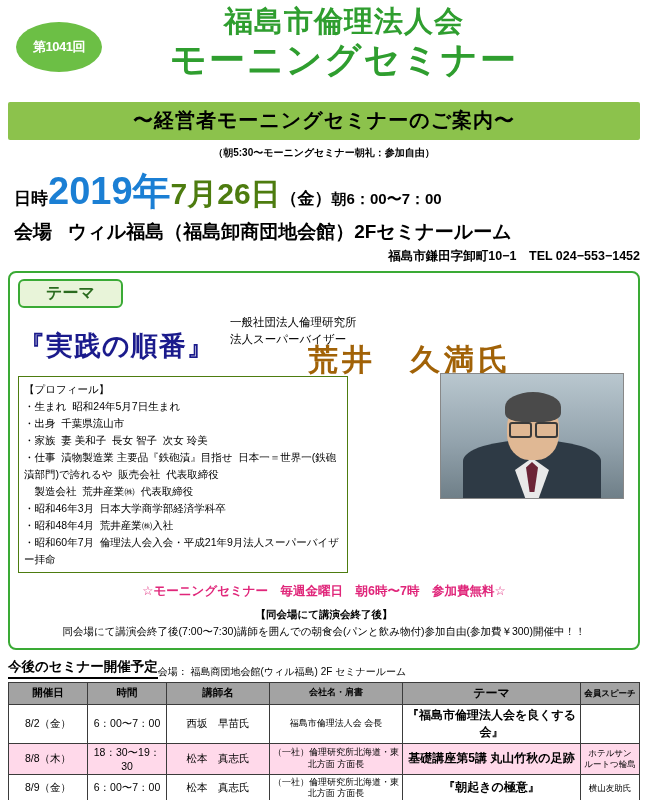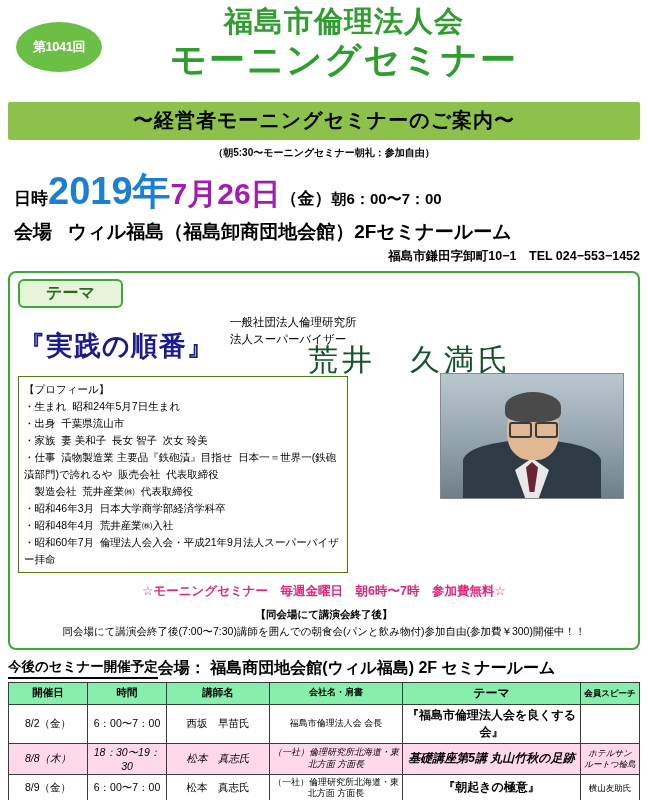--- a/index.html
+++ b/index.html
@@ -29,21 +29,21 @@
   }
 
   .subbar{
     background:#8cc24c;color:#000000;text-align:center;
     font-size:20px;font-weight:bold;letter-spacing:1px;
     padding:5px 0 6px 0;margin:4px 0 6px 0;border-radius:2px;
   }
   .note-center{text-align:center;font-size:10px;font-weight:bold;margin:6px 0 6px 0;}
 
   .when{font-size:17px;font-weight:bold;padding-left:6px;letter-spacing:0px;}
-  .when .big{font-size:30px;color:#a21caf;}
+  .when .big{font-size:30px;color:#4d7c0f;}
   .when .date{font-size:38px;color:#1b7fd4;font-weight:bold;}
   .when .sm{font-size:15px;}
   .place{font-size:19px;font-weight:bold;padding-left:6px;margin-top:2px;letter-spacing:0px;}
   .addr{text-align:right;font-size:12.5px;font-weight:bold;margin-top:3px;}
 
   
   .theme-wrap{
     margin-top:6px;border:2px solid #3aaa35;border-radius:8px;padding:6px 8px 8px 8px;
     position:relative;
   }
@@ -53,22 +53,22 @@
   }
   .theme-row{position:relative;margin-top:6px;min-height:58px;}
   .theme-title{
     font-size:27px;font-weight:bold;color:#1b1b8c;letter-spacing:1px;
     display:inline-block;vertical-align:top;margin-top:14px;
   }
   .lecturer-org{
     position:absolute;left:212px;top:0px;font-size:11.5px;line-height:1.5;
   }
   .lecturer-name{
-    position:absolute;left:290px;top:26px;font-size:30px;font-weight:normal;
-    color:#14532d;letter-spacing:4px;
+    position:absolute;left:290px;top:26px;font-size:30px;font-weight:bold;
+    color:#a16207;letter-spacing:4px;
   }
 
   .profile{
     margin-top:4px;font-size:10.5px;line-height:1.62;width:330px;
     border:1px solid #4d7c0f;padding:4px 5px;box-sizing:border-box;min-height:136px;
   }
   .photo{
     position:absolute;right:14px;top:100px;width:182px;height:124px;
     border:1px solid #888;
     background:linear-gradient(180deg,#b9c7cf 0%, #93a3ad 55%, #6f7f88 100%);
@@ -83,33 +83,33 @@
   .photo .glass-l{left:68px;}
   .photo .glass-r{left:94px;}
 
   .red-line{color:#e0267a;text-align:center;font-size:12.5px;font-weight:bold;margin-top:10px;}
   .info-block{margin-top:6px;font-size:10.5px;text-align:center;line-height:1.6;}
   .info-block .hdr{font-weight:bold;}
 
   
   .sched-head{display:flex;align-items:flex-end;margin-top:8px;}
   .sched-title{font-size:13.5px;font-weight:bold;border-bottom:2px solid #000;padding-bottom:1px;}
-  .sched-venue{font-size:16px;font-weight:bold;}
+  .sched-venue{font-size:10px;}
 
   table{border-collapse:collapse;width:100%;margin-top:3px;font-size:10.5px;}
   th,td{border:1px solid #3b3b3b;padding:2px 3px;text-align:center;vertical-align:middle;}
-  thead th{background:#86efac;font-weight:bold;font-size:10.5px;height:16px;}
+  thead th{background:#a3a3a3;font-weight:bold;font-size:10.5px;height:16px;}
   tbody td{height:20px;}
   .c-date{width:72px;}
   .c-time{width:72px;}
   .c-name{width:96px;}
   .c-org{width:126px;font-size:9px;line-height:1.25;}
   .c-theme{font-size:12px;font-weight:bold;}
   .c-sp{width:52px;font-size:8.5px;line-height:1.2;}
-  .row-pink td{background:#ffd9ea;font-style:italic;}
+  .row-pink td{background:#ffd9ea;}
   .row-span td{font-size:11px;}
 </style>
 </head>
 <body>
 
 <div class="page">
 
   <div class="header">
     <div class="badge">第1041回</div>
     <div class="title1">福島市倫理法人会</div>

